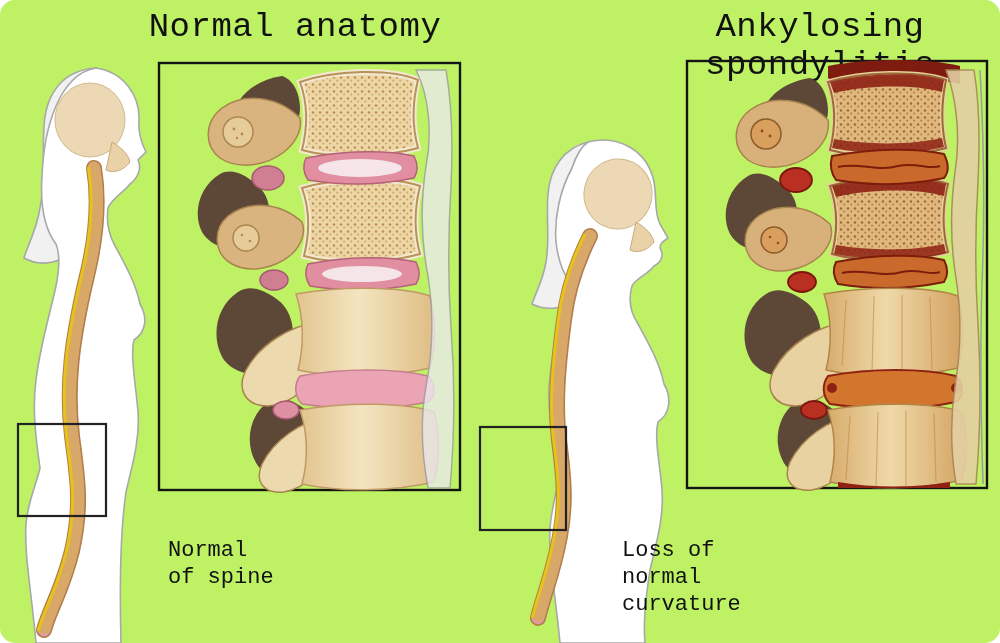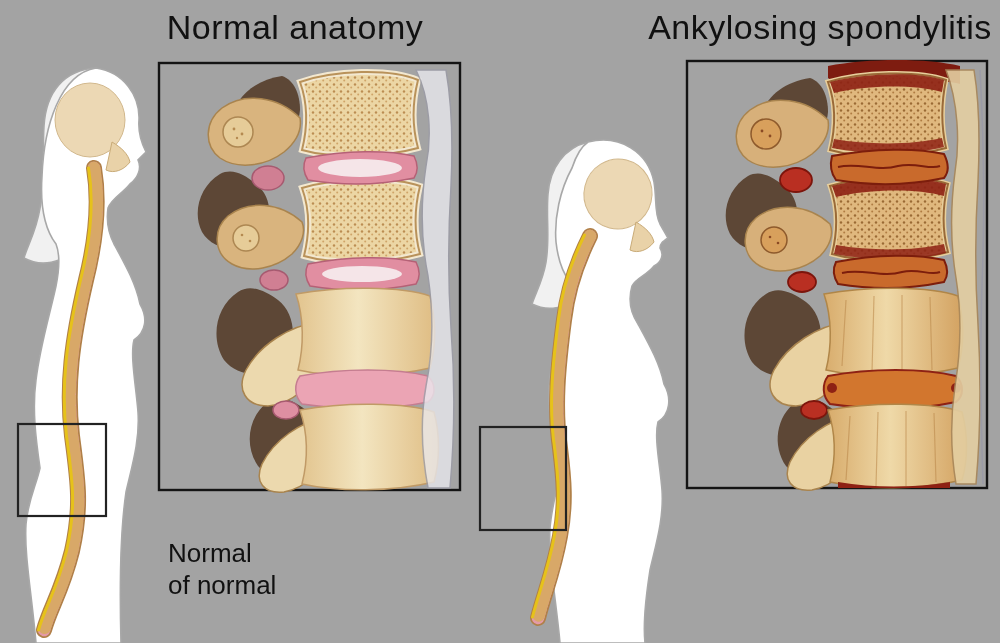--- a/index.html
+++ b/index.html
@@ -1,22 +1,22 @@
 <!DOCTYPE html>
 <html><head>
 <meta charset="utf-8">
 <style>
   html,body { margin:0; padding:0; background:#ffffff; }
   .canvas {
-    position:relative; width:1000px; height:643px; background:#a3a3a3;
-    font-family:Liberation Sans, sans-serif; color:#111; overflow:hidden;
+    position:relative; width:1000px; height:643px; background:#bef264;
+    font-family:Liberation Mono, monospace; color:#111; overflow:hidden;border-radius:15px;
   }
   .abs { position:absolute; }
   .title { font-size:34px; text-align:center; letter-spacing:0.5px; }
-  .caption { font-size:26px; line-height:1.22; }
+  .caption { font-size:22px; line-height:1.22; }
   svg { display:block; }
 </style>
 </head>
 <body>
 
 <div class="canvas">
 
   <div class="abs title" style="left:140px; top:8px; width:310px;">Normal anatomy</div>
 
   <svg class="abs" style="left:0; top:56px;" width="172" height="587" viewBox="0 0 172 587" aria-label="Side profile of a person with a normal S-curved spine; a box marks the lower spine region">
@@ -100,21 +100,21 @@
       <path d="M146 240 C190 232 252 232 280 242 C286 266 286 292 280 314 C238 324 184 324 148 316 C154 292 154 264 146 240 Z" fill="url(#n-bodyGrad)" stroke="#c09a66" stroke-width="1.5"></path>
       <path d="M150 322 C192 314 246 314 278 322 C286 330 286 342 278 348 C240 356 192 356 152 350 C144 342 144 330 150 322 Z" fill="#eba4b4" stroke="#c57d90" stroke-width="1.5"></path>
       <path d="M150 356 C194 348 256 348 284 358 C290 380 290 406 284 428 C242 438 188 438 152 430 C158 406 158 380 150 356 Z" fill="url(#n-bodyGrad)" stroke="#c09a66" stroke-width="1.5"></path>
     </g>
 
     <path d="M266 16 C280 44 282 82 276 112 C270 152 272 192 278 222 C284 262 282 302 276 332 C270 366 272 402 278 434 L300 434 C305 378 305 326 301 274 C298 228 298 180 301 132 C303 90 302 50 296 16 Z" fill="#eaeaef" opacity="0.78" stroke="#9b9ba6" stroke-width="1.5"></path>
   </svg>
 
   <div class="abs caption" style="left:168px; top:538px;">
     <div>Normal</div>
-    <div>of normal</div>
+    <div>of spine</div>
   </div>
 
   <div class="abs title" style="left:635px; top:8px; width:370px;">Ankylosing spondylitis</div>
 
   <svg class="abs" style="left:468px; top:84px;" width="245" height="559" viewBox="0 0 245 559" aria-label="Side profile of a stooped person with loss of normal spinal curvature; a box marks the lower spine region">
     <g>
       <path d="M120 58 C96 64 82 84 80 110 C78 134 82 154 78 178 C75 196 68 208 64 220 C80 228 98 224 108 214 C104 194 104 176 108 162 C100 142 100 116 108 96 C112 80 116 66 120 58 Z" fill="#f1f1f1" stroke="#a8a8a8" stroke-width="1.6"></path>
       <path d="M120 58 C152 50 180 68 186 98 C189 116 186 128 192 140 L200 154 C194 158 192 160 192 164 C196 170 194 178 186 182 C178 192 168 194 164 202 C160 216 162 228 170 240 C182 262 192 280 196 300 C204 314 202 330 190 338 C186 354 192 380 194 406 C196 434 188 460 182 486 C177 518 175 540 177 559 L92 559 C88 515 80 474 82 444 C84 420 90 404 92 386 C84 352 78 322 82 292 C86 256 94 226 102 198 C94 188 90 176 88 158 C86 134 92 106 104 84 C108 72 114 62 120 58 Z" fill="#ffffff" stroke="#a8a8a8" stroke-width="1.6"></path>
       <ellipse cx="150" cy="110" rx="34" ry="35" transform="rotate(14 150 110)" fill="#e9d2a8" opacity="0.85" stroke="#c9ab78" stroke-width="1"></ellipse>
       <path d="M168 138 C178 144 184 150 186 158 C180 166 170 170 162 166 Z" fill="#e9d2a8" stroke="#c9ab78" stroke-width="1"></path>
@@ -213,14 +213,19 @@
           <path d="M228 359 L228 434"></path>
           <path d="M256 361 L258 430"></path>
       </g>
       <path d="M160 430 C196 436 236 436 272 430 L272 436 L160 436 Z" fill="#8e2114"></path>
     </g>
 
     <path d="M268 18 C280 50 282 90 277 120 C272 158 273 196 278 226 C284 264 282 304 277 334 C272 368 273 402 278 432 L298 432 C303 376 303 324 300 272 C297 226 297 178 300 130 C302 88 301 48 296 18 Z" fill="#e4cfa2" opacity="0.9" stroke="#a8875a" stroke-width="1.5"></path>
     <path d="M302 18 C306 90 307 160 304 232 C302 300 303 370 305 432" fill="none" stroke="#9b9ba6" stroke-width="1.5"></path>
   </svg>
 
+  <div class="abs caption" style="left:622px; top:538px;">
+    <div>Loss of</div>
+    <div>normal</div>
+    <div>curvature</div>
+  </div>
 
 </div>
 
 </body></html>

